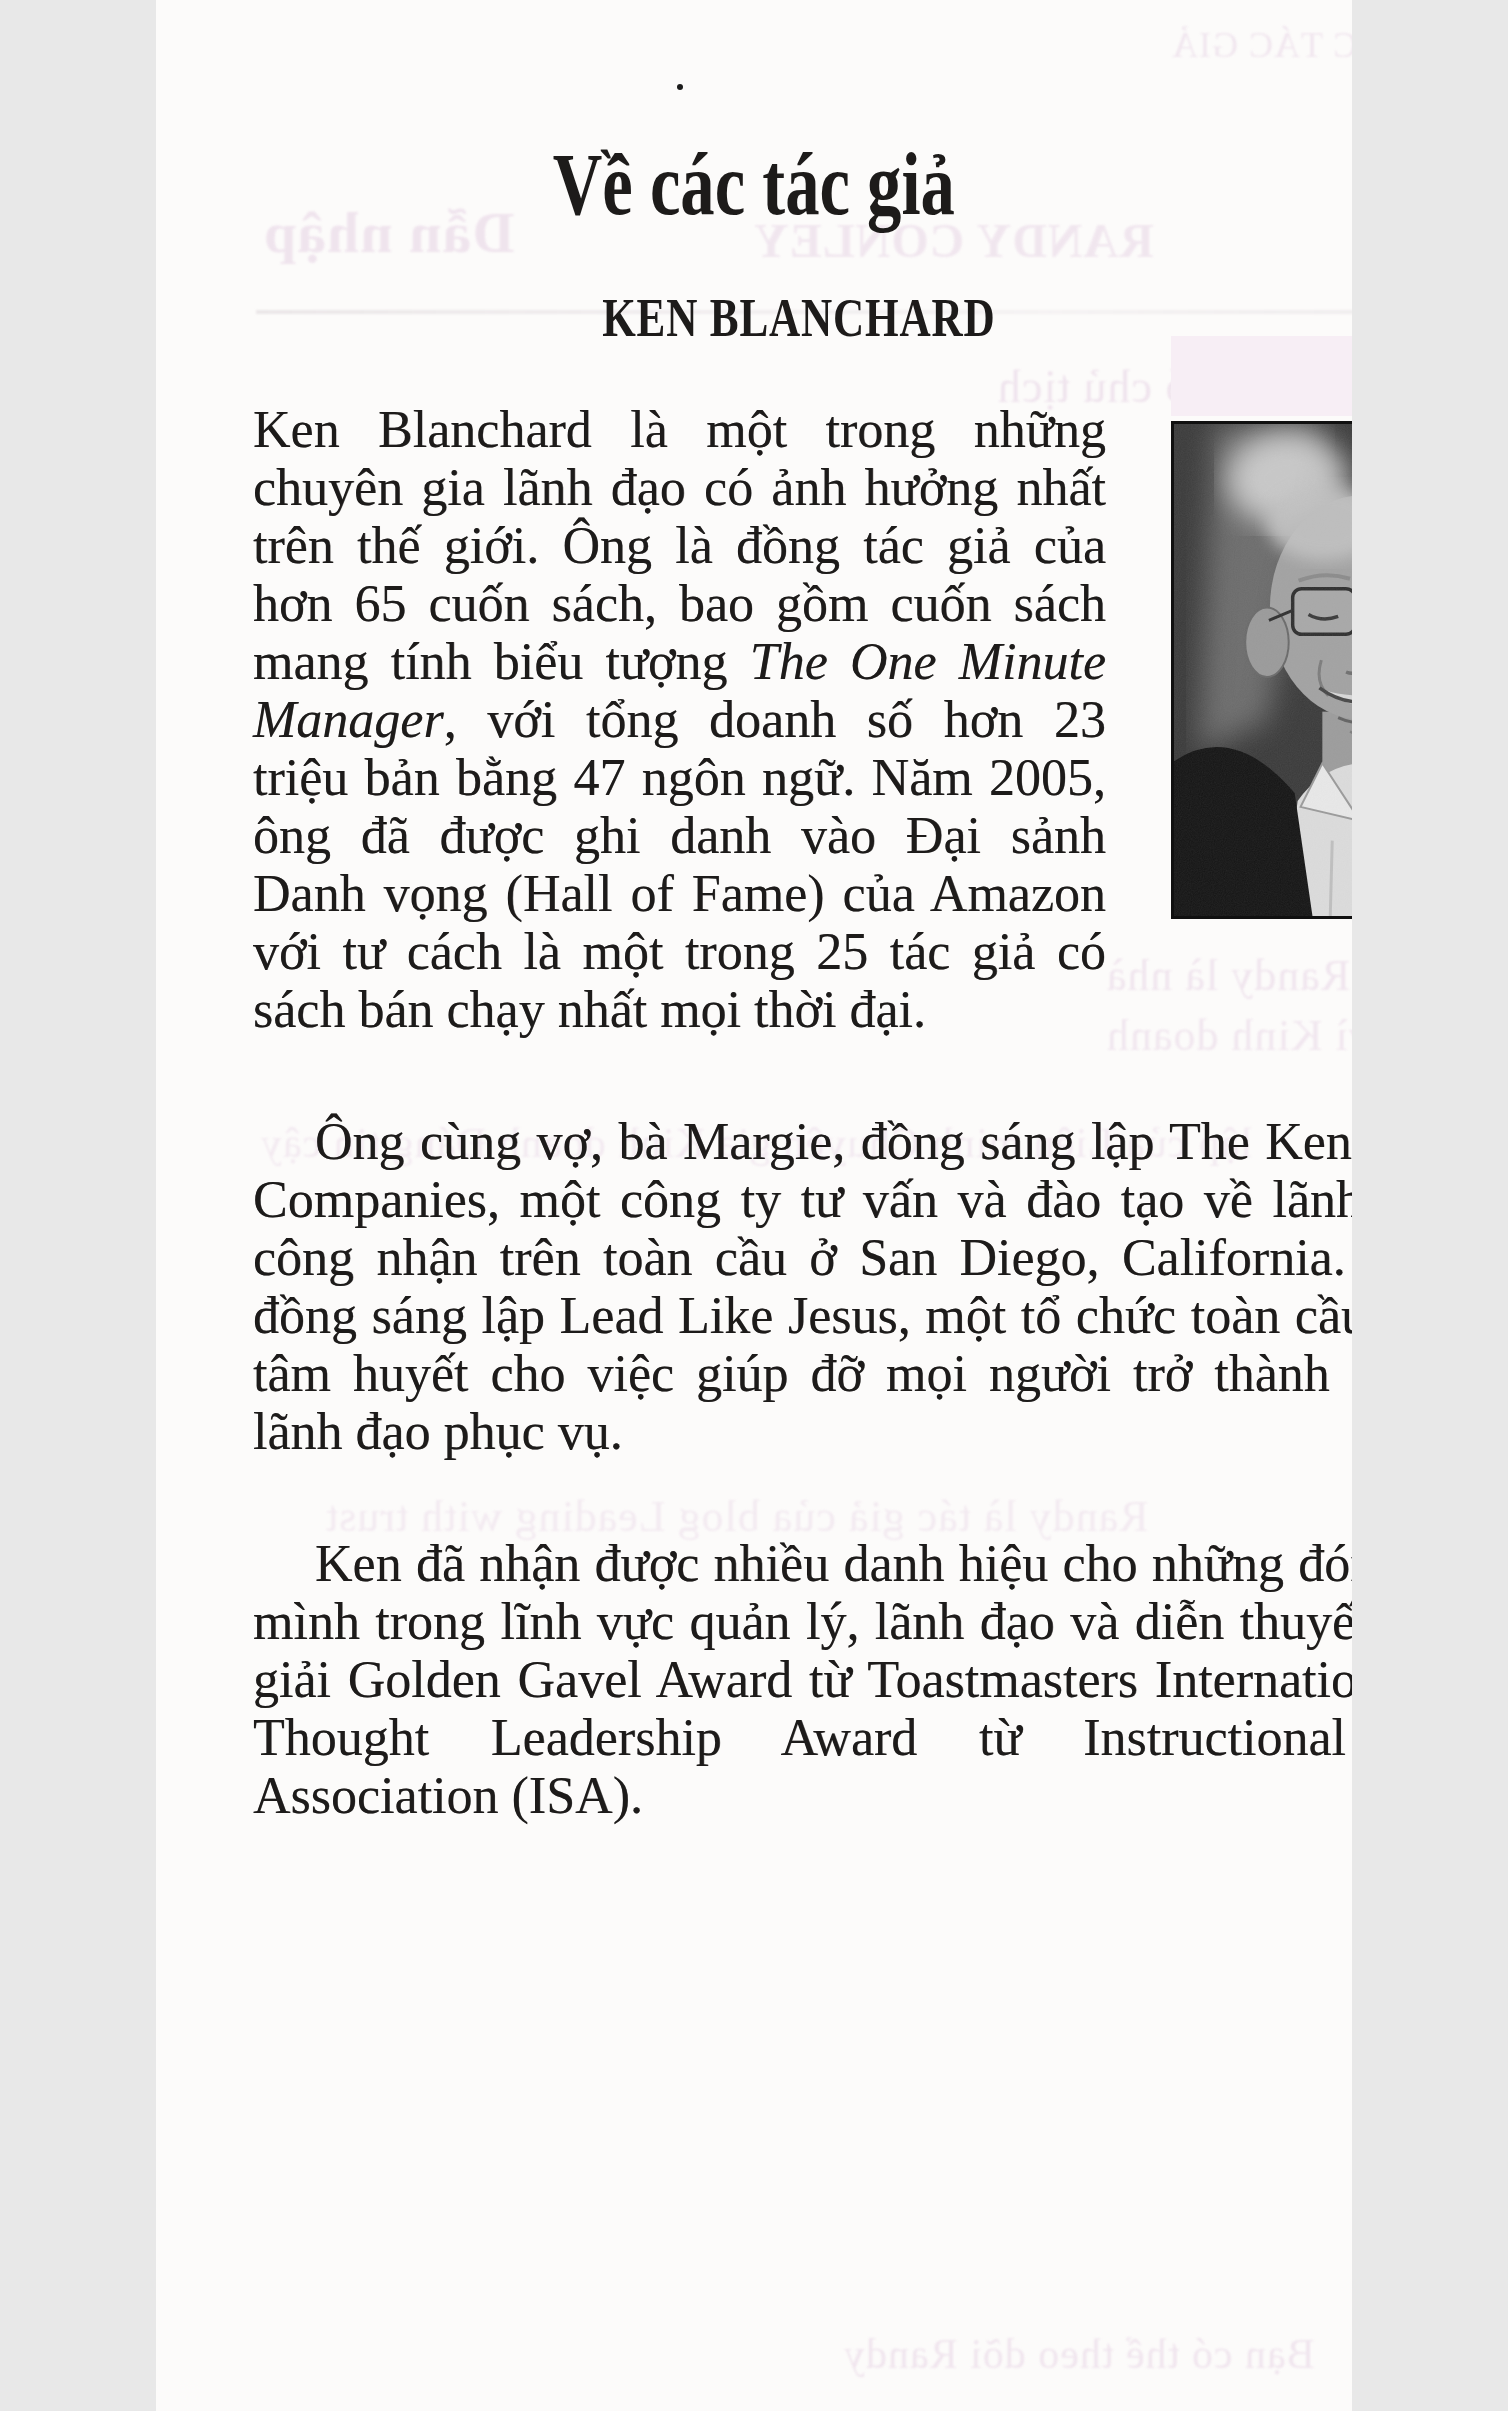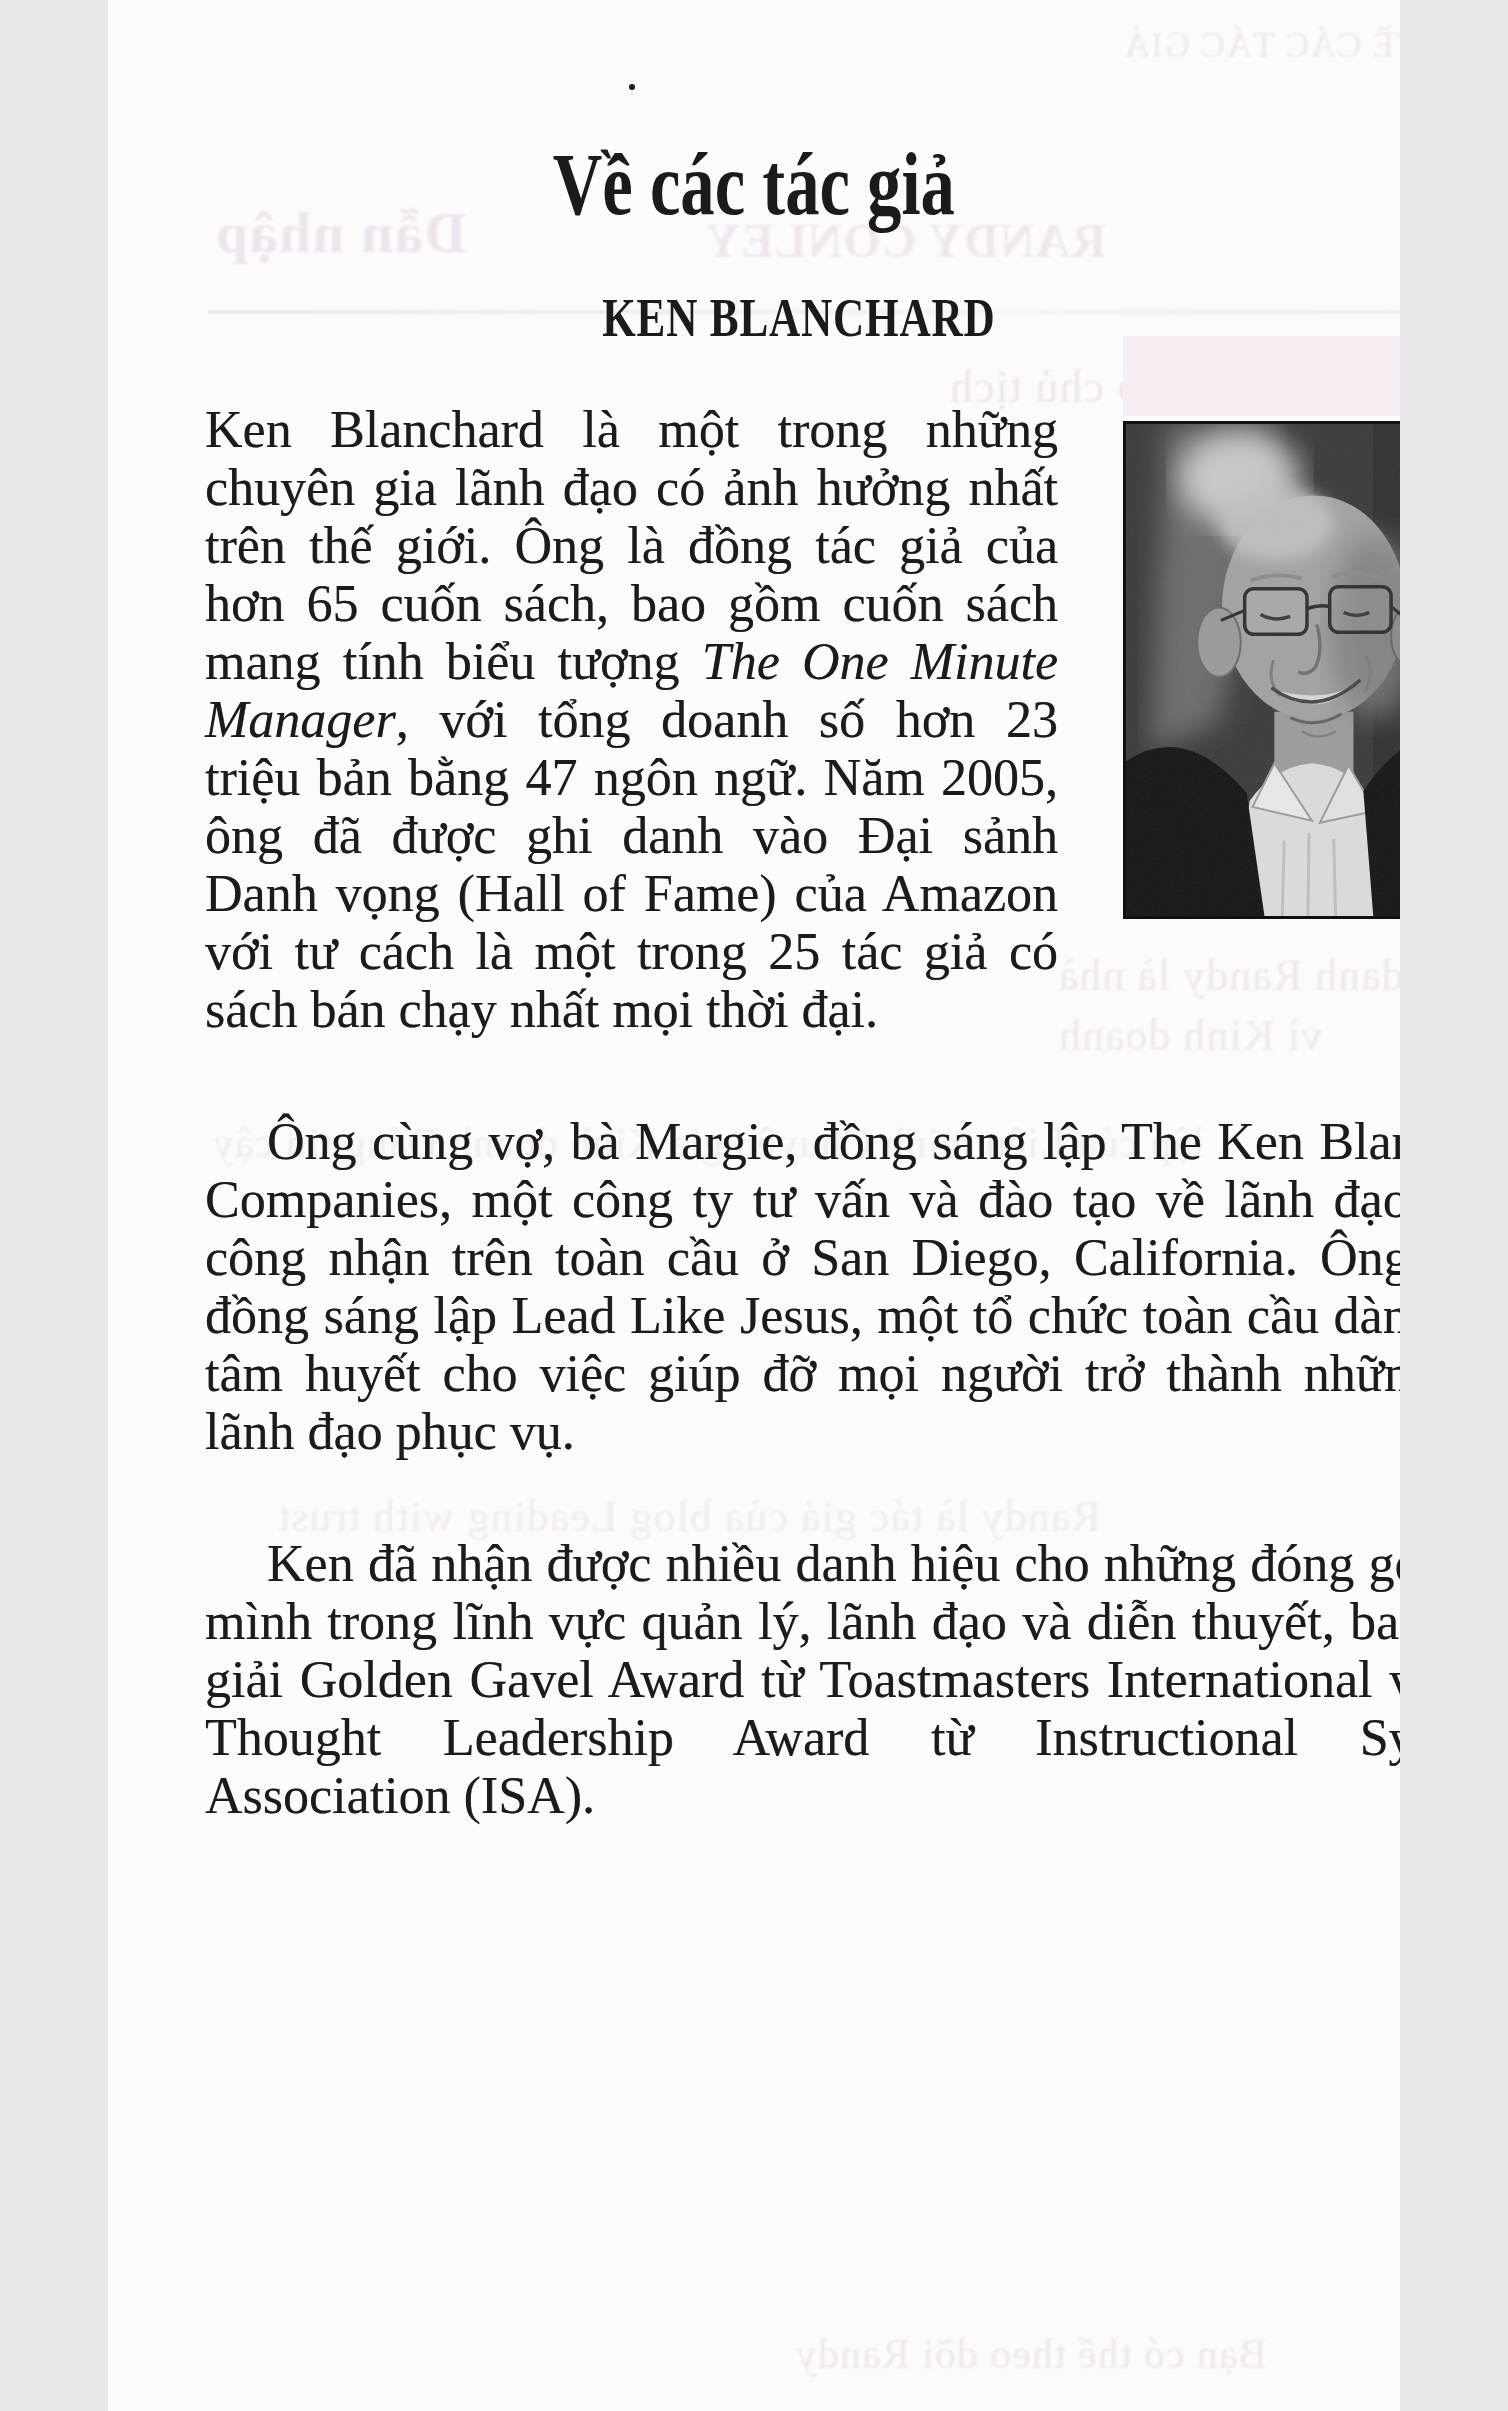--- a/index.html
+++ b/index.html
@@ -1,18 +1,18 @@
 <!DOCTYPE html>
 <html><head>
 <meta charset="utf-8">
 <style>
   html,body{margin:0;padding:0;background:#e8e8e8;}
   .page{
     position:relative;
-    width:1292px;height:2412px;
+    width:1196px;height:2412px;
     margin:0 auto;
     background:#fcfbfa;
     overflow:hidden;
     font-family:"Liberation Serif","DejaVu Serif",serif;
     color:#1d1b1a;
   }
   
   #bleed-layer{position:absolute;inset:0;z-index:1;}
   .bleed-frag{
     position:absolute;

